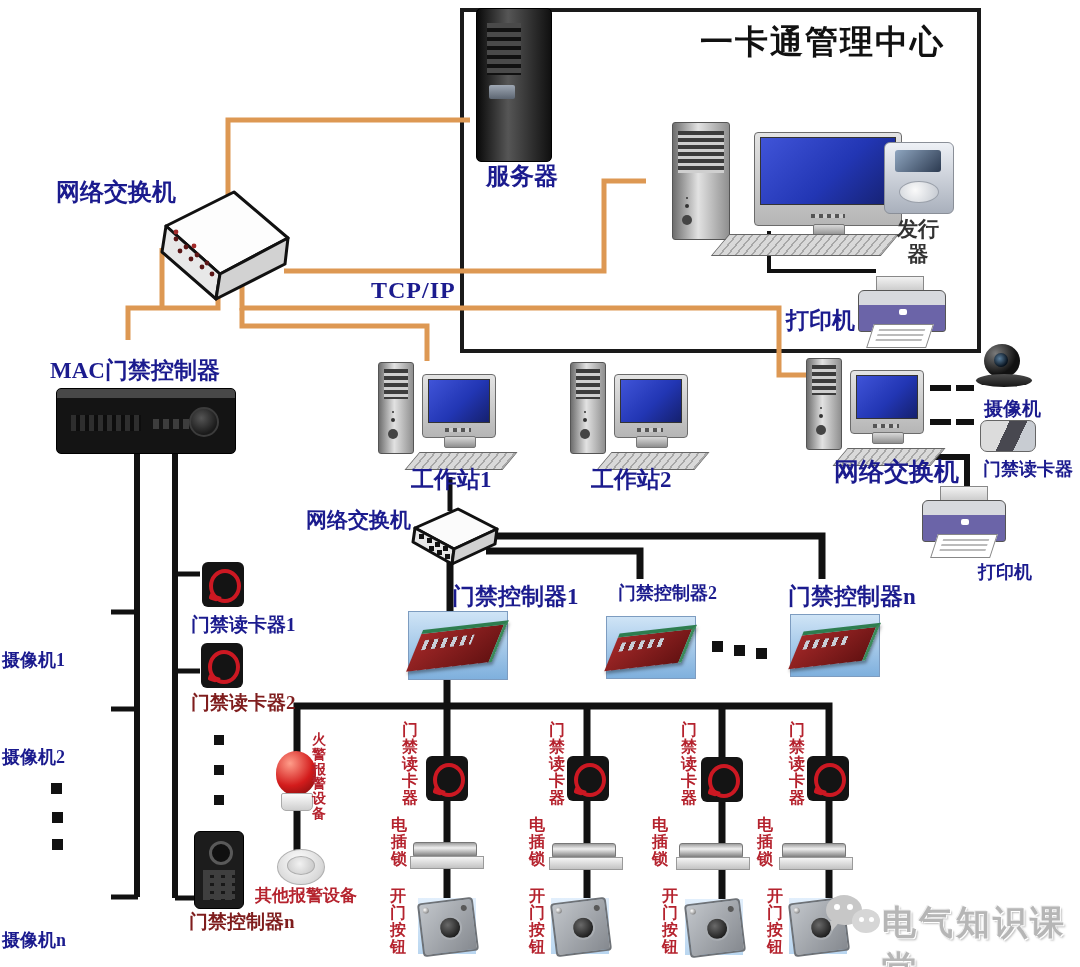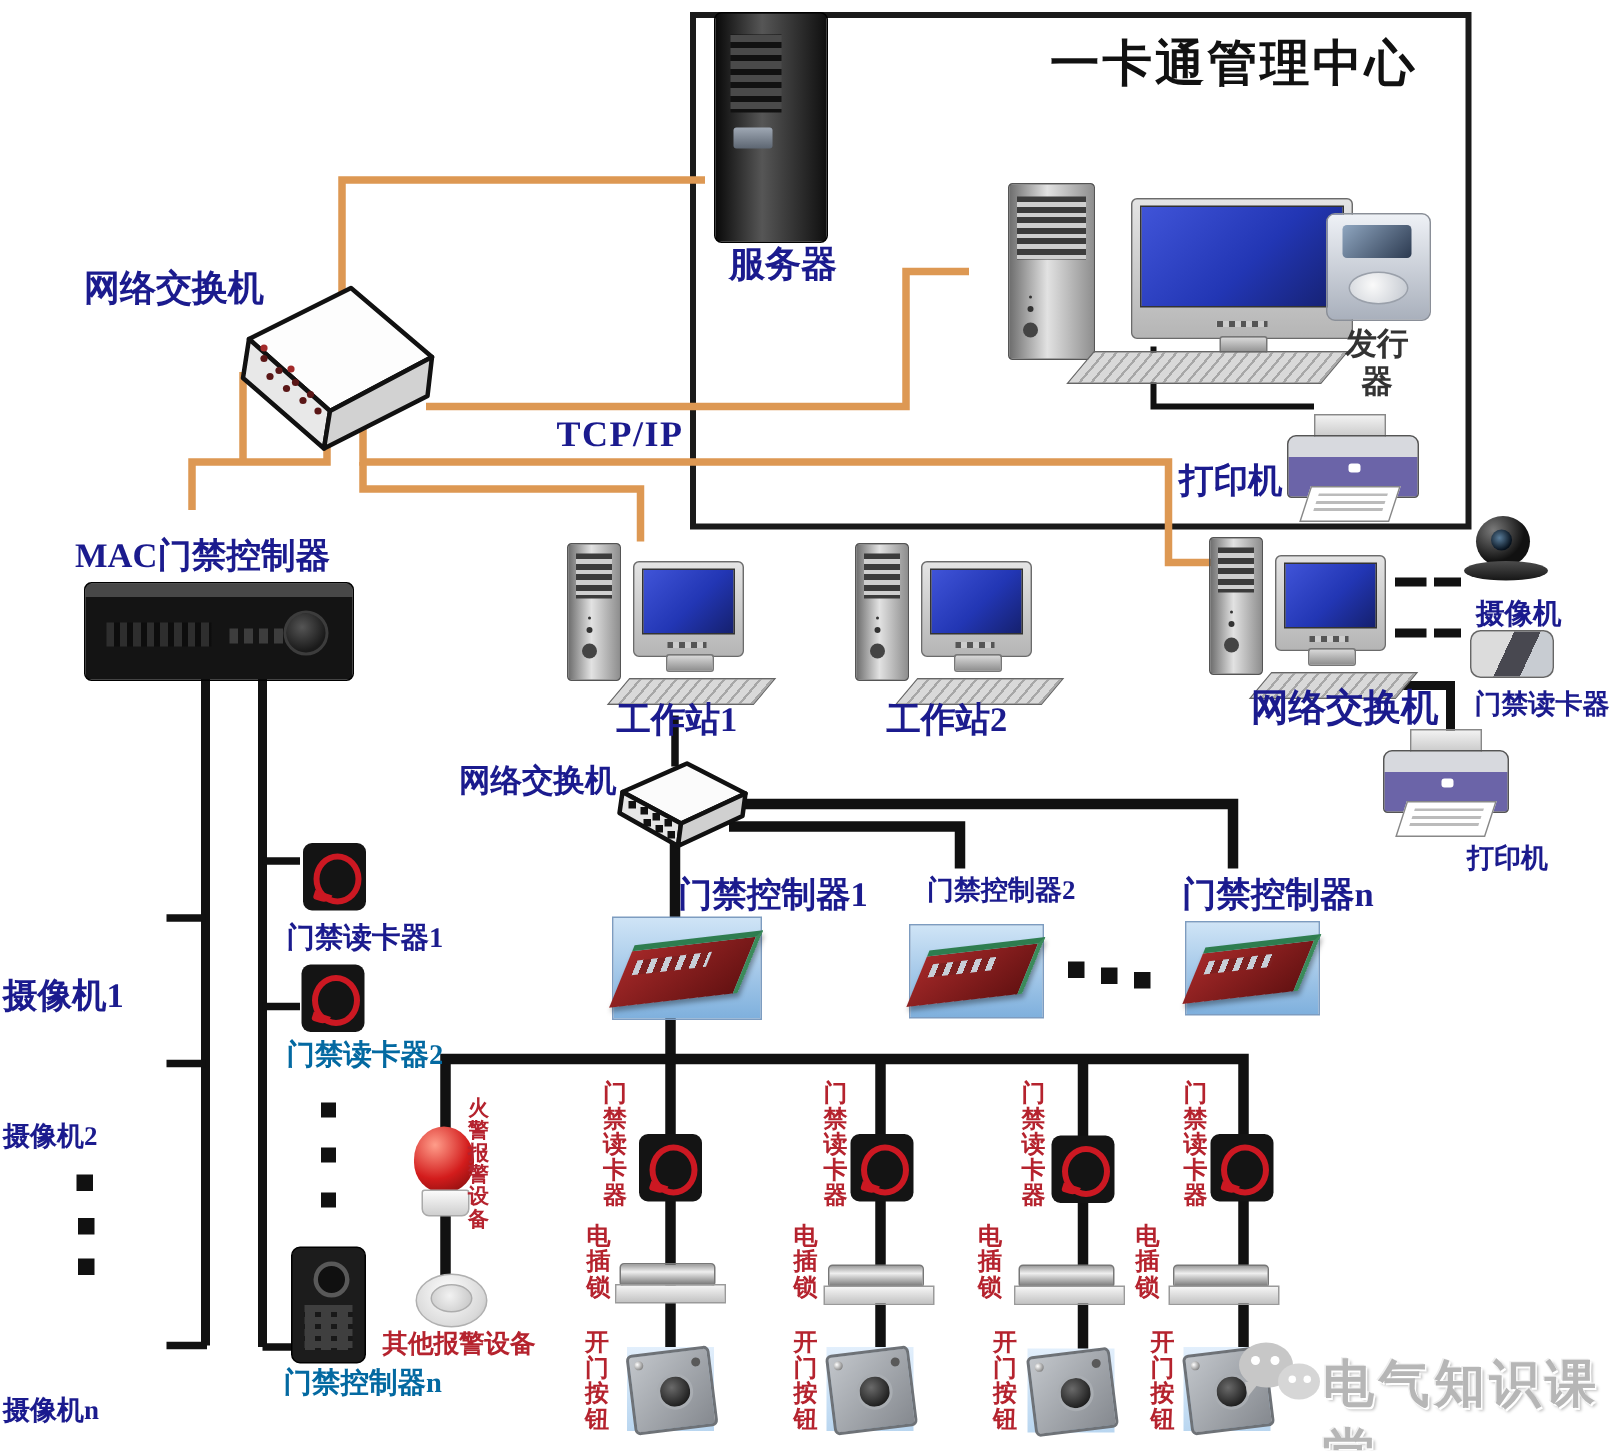--- a/index.html
+++ b/index.html
@@ -2,21 +2,21 @@
 <html><head>
 <meta charset="utf-8">
 <style>
   html,body{margin:0;padding:0;background:#fff;}
   #stage{position:relative;width:1080px;height:967px;background:#fff;overflow:hidden;
          font-family:"Liberation Serif","DejaVu Serif",serif;}
   #wires{position:absolute;left:0;top:0;z-index:1;}
   .dev{position:absolute;z-index:2;}
   .lbl{position:absolute;z-index:3;font-weight:bold;white-space:nowrap;}
   .navy{color:#1b1b8e;}
-  .gray{color:#0369a1;}
+  .gray{color:#7f1d1d;}
   .red{color:#b5232e;}
   .vt{position:absolute;z-index:3;width:20px;font-weight:bold;word-break:break-all;
       line-height:1.06;text-align:center;white-space:normal;}
   
   .pc{position:absolute;z-index:2;width:130px;height:112px;}
   .pc-tower{position:absolute;left:0;top:2px;width:34px;height:90px;border:1px solid #555;border-radius:3px;
      background:linear-gradient(90deg,#6e6e6e,#e2e2e2 45%,#8f8f8f);}
   .pc-tower:before{content:"";position:absolute;left:5px;top:6px;right:5px;height:30px;
      background:repeating-linear-gradient(180deg,#3c3c3c 0 4px,#cfcfcf 4px 7px);}
   .pc-tower:after{content:"";position:absolute;left:9px;bottom:14px;width:10px;height:10px;
@@ -372,21 +372,21 @@
   <div class="lbl navy" style="left:984px;top:396px;font-size:19px;">摄像机</div>
   <div class="lbl navy" style="left:983px;top:457px;font-size:18px;">门禁读卡器</div>
   <div class="lbl navy" style="left:978px;top:560px;font-size:18px;">打印机</div>
   <div class="lbl navy" style="left:306px;top:506px;font-size:21px;">网络交换机</div>
   <div class="lbl navy" style="left:452px;top:581px;font-size:23px;">门禁控制器1</div>
   <div class="lbl navy" style="left:618px;top:581px;font-size:18px;">门禁控制器2</div>
   <div class="lbl navy" style="left:788px;top:581px;font-size:23px;">门禁控制器n</div>
   <div class="lbl navy" style="left:191px;top:612px;font-size:19px;">门禁读卡器1</div>
   <div class="lbl gray" style="left:191px;top:690px;font-size:19px;">门禁读卡器2</div>
   <div class="lbl gray" style="left:189px;top:909px;font-size:19px;">门禁控制器n</div>
-  <div class="lbl navy" style="left:2px;top:648px;font-size:23px;">摄像机1</div>
+  <div class="lbl navy" style="left:2px;top:648px;font-size:18px;">摄像机1</div>
   <div class="lbl navy" style="left:2px;top:745px;font-size:18px;">摄像机2</div>
   <div class="lbl navy" style="left:2px;top:928px;font-size:18px;">摄像机n</div>
   <div class="vt red" style="left:309px;top:733px;font-size:14px;">火警报警设备</div>
   <div class="lbl red" style="left:255px;top:884px;font-size:17px;">其他报警设备</div>
 
   <div class="vt red" style="left:400px;top:722px;font-size:16px;">门禁读卡器</div>
   <div class="vt red" style="left:547px;top:722px;font-size:16px;">门禁读卡器</div>
   <div class="vt red" style="left:679px;top:722px;font-size:16px;">门禁读卡器</div>
   <div class="vt red" style="left:787px;top:722px;font-size:16px;">门禁读卡器</div>
 

